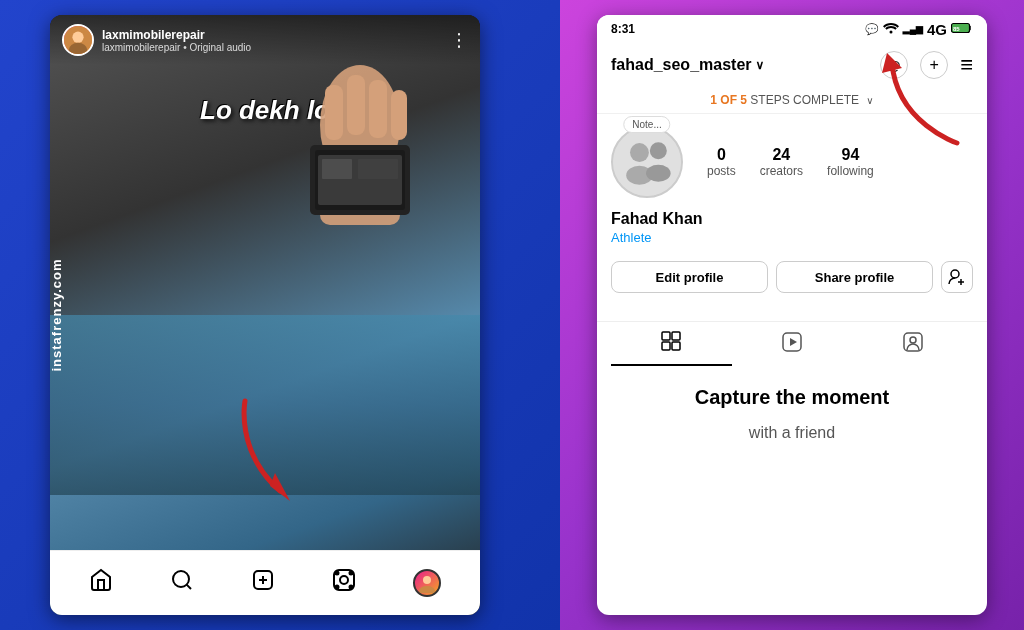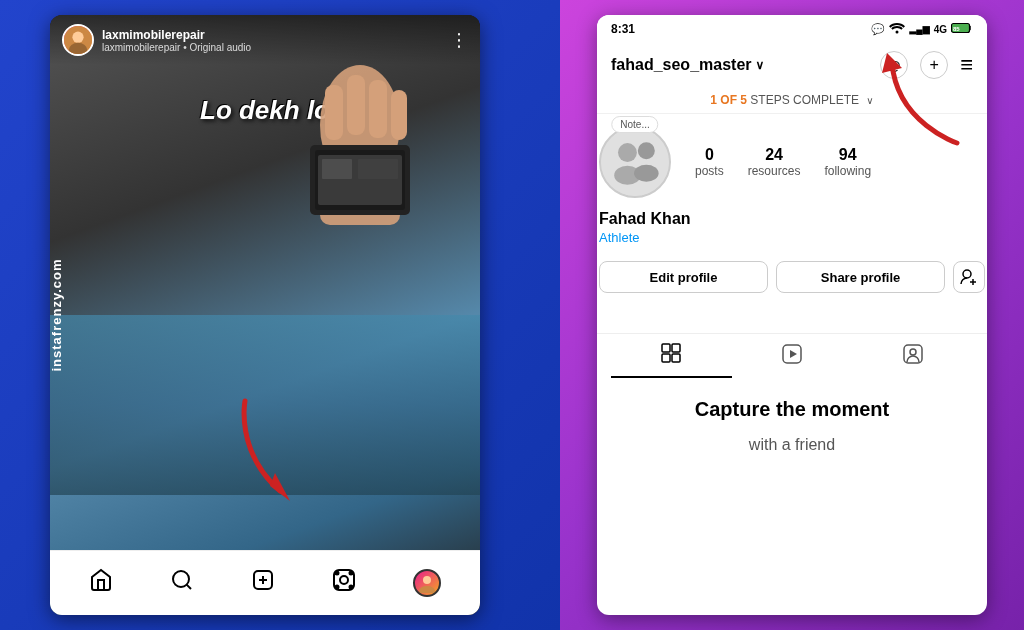--- a/index.html
+++ b/index.html
@@ -290,21 +290,21 @@
     }
 
     .steps-chevron {
       font-size: 10px;
       color: #555;
       margin-left: 4px;
     }
 
     
     .profile-section {
-      padding: 12px 2px;
+      padding: 12px 14px;
     }
 
     .profile-top {
       display: flex;
       align-items: center;
       margin-bottom: 12px;
     }
 
     .profile-avatar-wrapper {
       position: relative;
@@ -399,21 +399,21 @@
 
     .pro-dashboard-subtitle {
       font-size: 12px;
       color: #666;
     }
 
     
     .action-buttons {
       display: flex;
       gap: 8px;
-      margin-bottom: 28px;
+      margin-bottom: 16px;
       align-items: center;
     }
 
     .btn-edit {
       flex: 1;
       height: 32px;
       border: 1.5px solid #ccc;
       border-radius: 8px;
       background: white;
       font-size: 13px;
@@ -629,21 +629,21 @@
       <div class="status-icons">
         <span style="font-size:11px;color:#000;">💬</span>
         <span style="font-size:11px;color:#000;">
           <svg width="16" height="12" viewBox="0 0 16 12" fill="#000">
             <path d="M8 3C5.5 3 3.2 4 1.5 5.7L0 4.2C2.1 2.2 4.9 1 8 1s5.9 1.2 8 3.2L14.5 5.7C12.8 4 10.5 3 8 3z"></path>
             <path d="M8 6C6.3 6 4.8 6.7 3.7 7.8L2.2 6.3C3.7 4.9 5.7 4 8 4s4.3.9 5.8 2.3L12.3 7.8C11.2 6.7 9.7 6 8 6z"></path>
             <circle cx="8" cy="10" r="1.5"></circle>
           </svg>
         </span>
         <span style="font-size:9px;color:#000;font-weight:600;">▂▄▆</span>
-        <span style="font-size:10px;color:#000;font-weight:600;">4G</span>
+        <span style="font-size:15px;color:#000;font-weight:600;">4G</span>
         <span style="font-size:9px;color:#000;">
           <svg width="22" height="12" viewBox="0 0 22 12" fill="none">
             <rect x="0.5" y="1.5" width="18" height="9" rx="2" stroke="#000" stroke-width="1.2" fill="#4caf50"></rect>
             <path d="M19 4.5v3" stroke="#000" stroke-width="1.5" stroke-linecap="round"></path>
             <text x="2" y="9" font-size="6" fill="white" font-weight="600">85</text>
           </svg>
         </span>
       </div>
     </div>
 
@@ -689,21 +689,21 @@
           </div>
         </div>
 
         <div class="profile-stats">
           <div class="stat-item">
             <span class="stat-number">0</span>
             <span class="stat-label">posts</span>
           </div>
           <div class="stat-item">
             <span class="stat-number">24</span>
-            <span class="stat-label">resources</span>
+            <span class="stat-label">creators</span>
           </div>
           <div class="stat-item">
             <span class="stat-number">94</span>
             <span class="stat-label">following</span>
           </div>
         </div>
       </div>
 
       <div class="profile-name">Fahad Khan</div>
       <div class="profile-category">Athlete</div>

